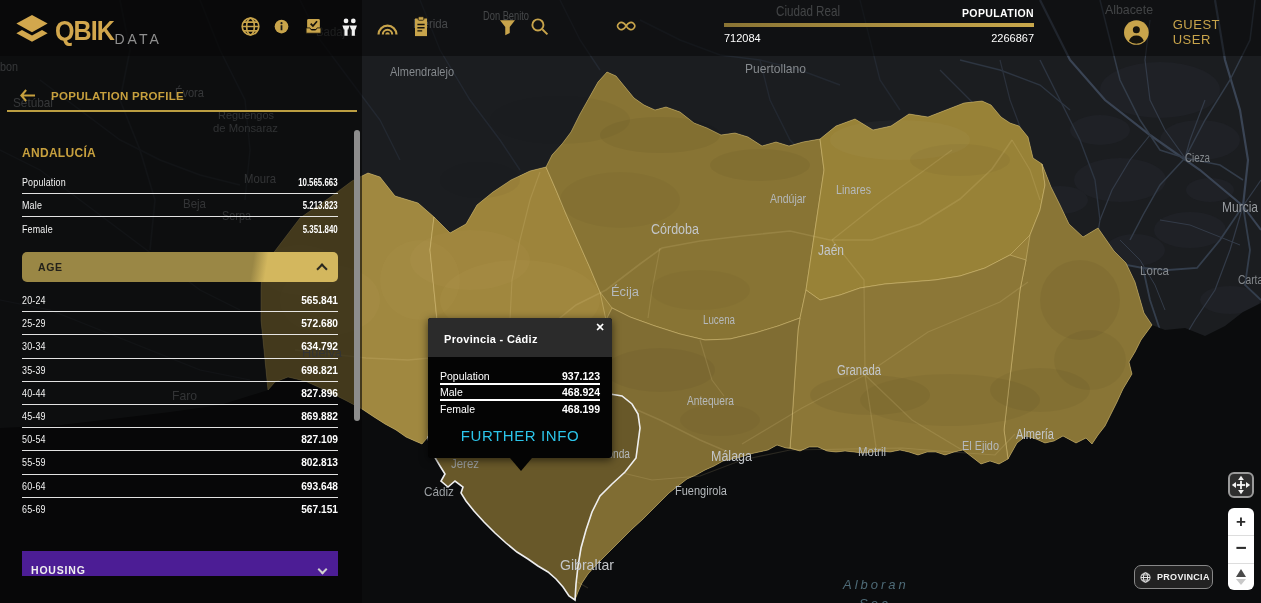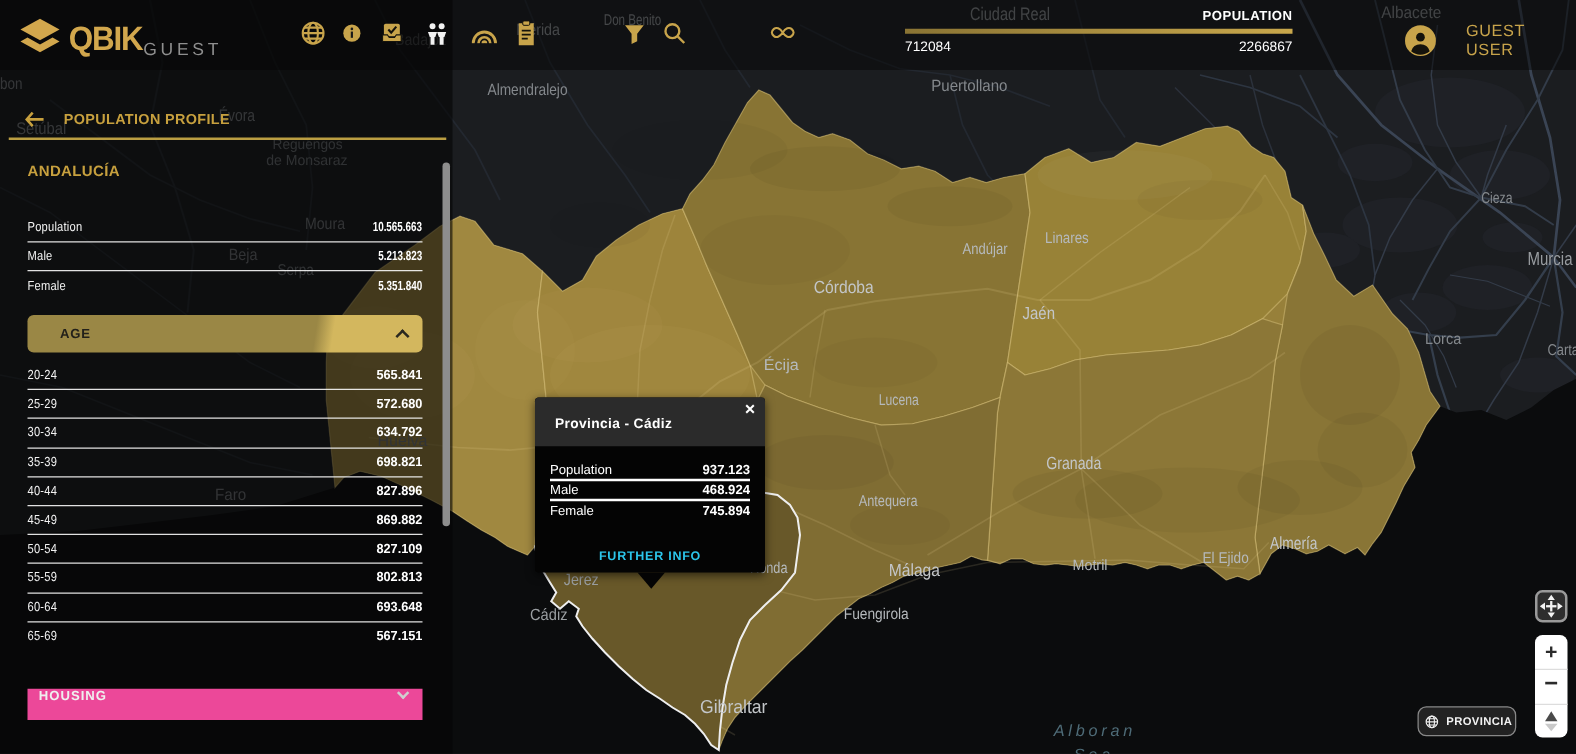--- a/index.html
+++ b/index.html
@@ -14,44 +14,44 @@
 #popl{right:227px;top:7px;color:#fff;font-size:10.5px;font-weight:700;letter-spacing:0.4px}
 #popbar{left:724px;top:23px;width:310px;height:4px;background:linear-gradient(90deg,#8a7434,#c9a84c)}
 #popv1{left:724px;top:32px;color:#fff;font-size:11px}
 #popv2{right:227px;top:32px;color:#fff;font-size:11px}
 #guest{left:1124px;top:17px;display:flex;align-items:center}
 #guest .t{color:#c8a44b;font-size:13px;font-weight:400;margin-left:24px;letter-spacing:0.5px}
 
 #sidebar{left:0;top:0;width:362px;height:603px;background:rgba(5,5,5,0.60)}
 #pphead{left:51px;top:90px;color:#c7a03e;font-size:11.5px;font-weight:700;letter-spacing:0.3px}
 #ppline{left:7px;top:110px;width:350px;height:2px;background:#bb9e42}
-#anda{left:22px;top:130px;color:#c7a03e;font-size:12px;font-weight:700;letter-spacing:0.3px}
+#anda{left:22px;top:146px;color:#c7a03e;font-size:12px;font-weight:700;letter-spacing:0.3px}
 .rows{left:22px;width:316px}
 .row{height:23.2px;display:flex;justify-content:space-between;align-items:center;border-bottom:1px solid rgba(250,250,250,0.9);color:#f2f2f2;font-size:10.5px}
 .row span{letter-spacing:0.2px;transform:scaleX(.85);transform-origin:left center}
 .row b{font-weight:700;color:#fff;transform:scaleX(.84);transform-origin:right center}
 #rows1{position:absolute;top:171px}
 #rows2{position:absolute;top:289px}
 #rows2 .row:last-child{border-bottom:none}
 #rows1 .row b{transform:scaleX(.75)}
 #rows2 .row b{transform:scaleX(.97)}
 #rows1 .row:last-child{border-bottom:none}
-#agebar{left:22px;top:252px;width:316px;height:30px;border-radius:5px;background:linear-gradient(99deg,#9a8745 0%,#9a8745 72.5%,#d3b75e 77%,#d3b75e 100%);display:flex;align-items:center;justify-content:space-between;padding:0 12px 0 26px}
+#agebar{left:22px;top:252px;width:316px;height:30px;border-radius:5px;background:linear-gradient(99deg,#9a8745 0%,#9a8745 72.5%,#d3b75e 77%,#d3b75e 100%);display:flex;align-items:center;justify-content:space-between;padding:0 12px 0 16px}
 #agebar .t{color:#23211a;font-size:10.5px;font-weight:800;letter-spacing:0.6px}
-#housing{left:22px;top:551px;width:316px;height:25px;background:#ec4899;display:flex;align-items:flex-start;justify-content:space-between;padding:0 12px 0 9px}
+#housing{left:22px;top:551px;width:316px;height:25px;background:#4c1d95;display:flex;align-items:flex-end;justify-content:space-between;padding:0 12px 0 9px}
 #housing .t{color:#efefef;font-size:10.5px;font-weight:800;letter-spacing:0.8px}
 #sthumb{left:354px;top:130px;width:6px;height:291px;background:#8d8d8d;border-radius:3px}
 
 #popup{left:428px;top:318px;width:184px;height:140px;background:#040404;border-radius:3px;box-shadow:0 2px 8px rgba(0,0,0,0.6)}
 #popup .hd{height:39px;background:#2b2b2b;border-radius:3px 3px 0 0;color:#fff;font-size:11px;font-weight:700;padding:15px 0 0 16px;letter-spacing:0.3px}
 #popup .x{position:absolute;right:7px;top:3px;color:#fff;font-size:11px;font-weight:700}
 #popup .prow{margin:0 12px;height:15.8px;display:flex;justify-content:space-between;align-items:flex-end;color:#fff;font-size:10.5px;border-bottom:2px solid #fff;padding-bottom:1px}
 #popup .prow.nb{border-bottom:none}
 #popup .prow b{font-weight:700}
-#further{text-align:center;margin-top:24px;color:#2cc5ea;font-size:10px;font-weight:700;letter-spacing:0.6px}
+#further{text-align:center;margin-top:11px;color:#2cc5ea;font-size:15px;font-weight:400;letter-spacing:0.6px}
 #ptr{left:510px;top:458px;width:0;height:0;border-left:11px solid transparent;border-right:11px solid transparent;border-top:13px solid #040404}
 
 #panbtn{left:1228px;top:472px;width:26px;height:26px;background:#2e2e2e;border:2px solid #9a9a9a;border-radius:6px;display:flex;align-items:center;justify-content:center}
 #zoomctl{left:1228px;top:508px;width:26px;height:82px;background:#fff;border-radius:6px;color:#333}
 #zoomctl .c{height:27.3px;display:flex;align-items:center;justify-content:center;font-weight:700;font-size:17px;color:#2b2b2b}
 #zoomctl .c+.c{border-top:1px solid #ddd}
 #provbtn{left:1134px;top:565px;width:79px;height:24px;background:#222;border:1.5px solid #888;border-radius:7px;display:flex;align-items:center;padding-left:5px}
 #provbtn .t{color:#f2f2f2;font-size:9px;font-weight:700;letter-spacing:0.3px;margin-left:6px}
 .chev{width:8px;height:8px;border-right:2px solid #2a281f;border-bottom:2px solid #2a281f;transform:rotate(-135deg);margin-top:4px}
 .chevd{width:7px;height:7px;border-right:2px solid #cfcfcf;border-bottom:2px solid #cfcfcf;transform:rotate(45deg);margin-bottom:3px}
@@ -270,21 +270,21 @@
       <span class="chevd"></span>
     </div>
 <div class="abs" id="sthumb"></div>
 
 <div class="abs" id="logo">
 <svg width="38" height="36" viewBox="0 0 24 23">
         <path fill="#d2a74d" d="M12 2.5 L22 8 L12 13.5 L2 8 Z"></path>
         <path fill="#d2a74d" d="M2 14.2 L12 19.7 L22 14.2 L18.4 12.2 L12 15.7 L5.6 12.2 Z"></path>
       </svg>
 <span class="q">QBIK</span>
-      <span class="d">GUEST</span>
+      <span class="d">DATA</span>
 </div>
 <svg class="icon" style="left:240px" width="21" height="21" viewBox="0 0 24 24">
       <g fill="none" stroke="#c8a44b" stroke-width="1.9">
         <circle cx="12" cy="12" r="9.5"></circle>
         <ellipse cx="12" cy="12" rx="4.4" ry="9.5"></ellipse>
         <path d="M2.5 12h19M4 7h16M4 17h16"></path>
       </g>
     </svg>
 <svg class="icon" style="left:274px;top:19px" width="15" height="15" viewBox="0 0 24 24">
       <circle cx="12" cy="12" r="11" fill="#c8a44b"></circle>
@@ -349,21 +349,21 @@
 <div class="prow">
         <span>Population</span>
         <b>937.123</b>
       </div>
 <div class="prow">
         <span>Male</span>
         <b>468.924</b>
       </div>
 <div class="prow nb">
         <span>Female</span>
-        <b>745.894</b>
+        <b>468.199</b>
       </div>
 <div id="further">FURTHER INFO</div>
 </div>
 <div class="abs" id="ptr"></div>
 
 <div class="abs" id="panbtn">
       <svg width="20" height="20" viewBox="0 0 24 24" fill="#f2f2f2">
         <path d="M12 1l3.5 5h-7zM12 23l-3.5-5h7zM1 12l5-3.5v7zM23 12l-5 3.5v-7z"></path>
         <rect x="10.9" y="7" width="2.2" height="10"></rect>
         <rect x="7" y="10.9" width="10" height="2.2"></rect>

